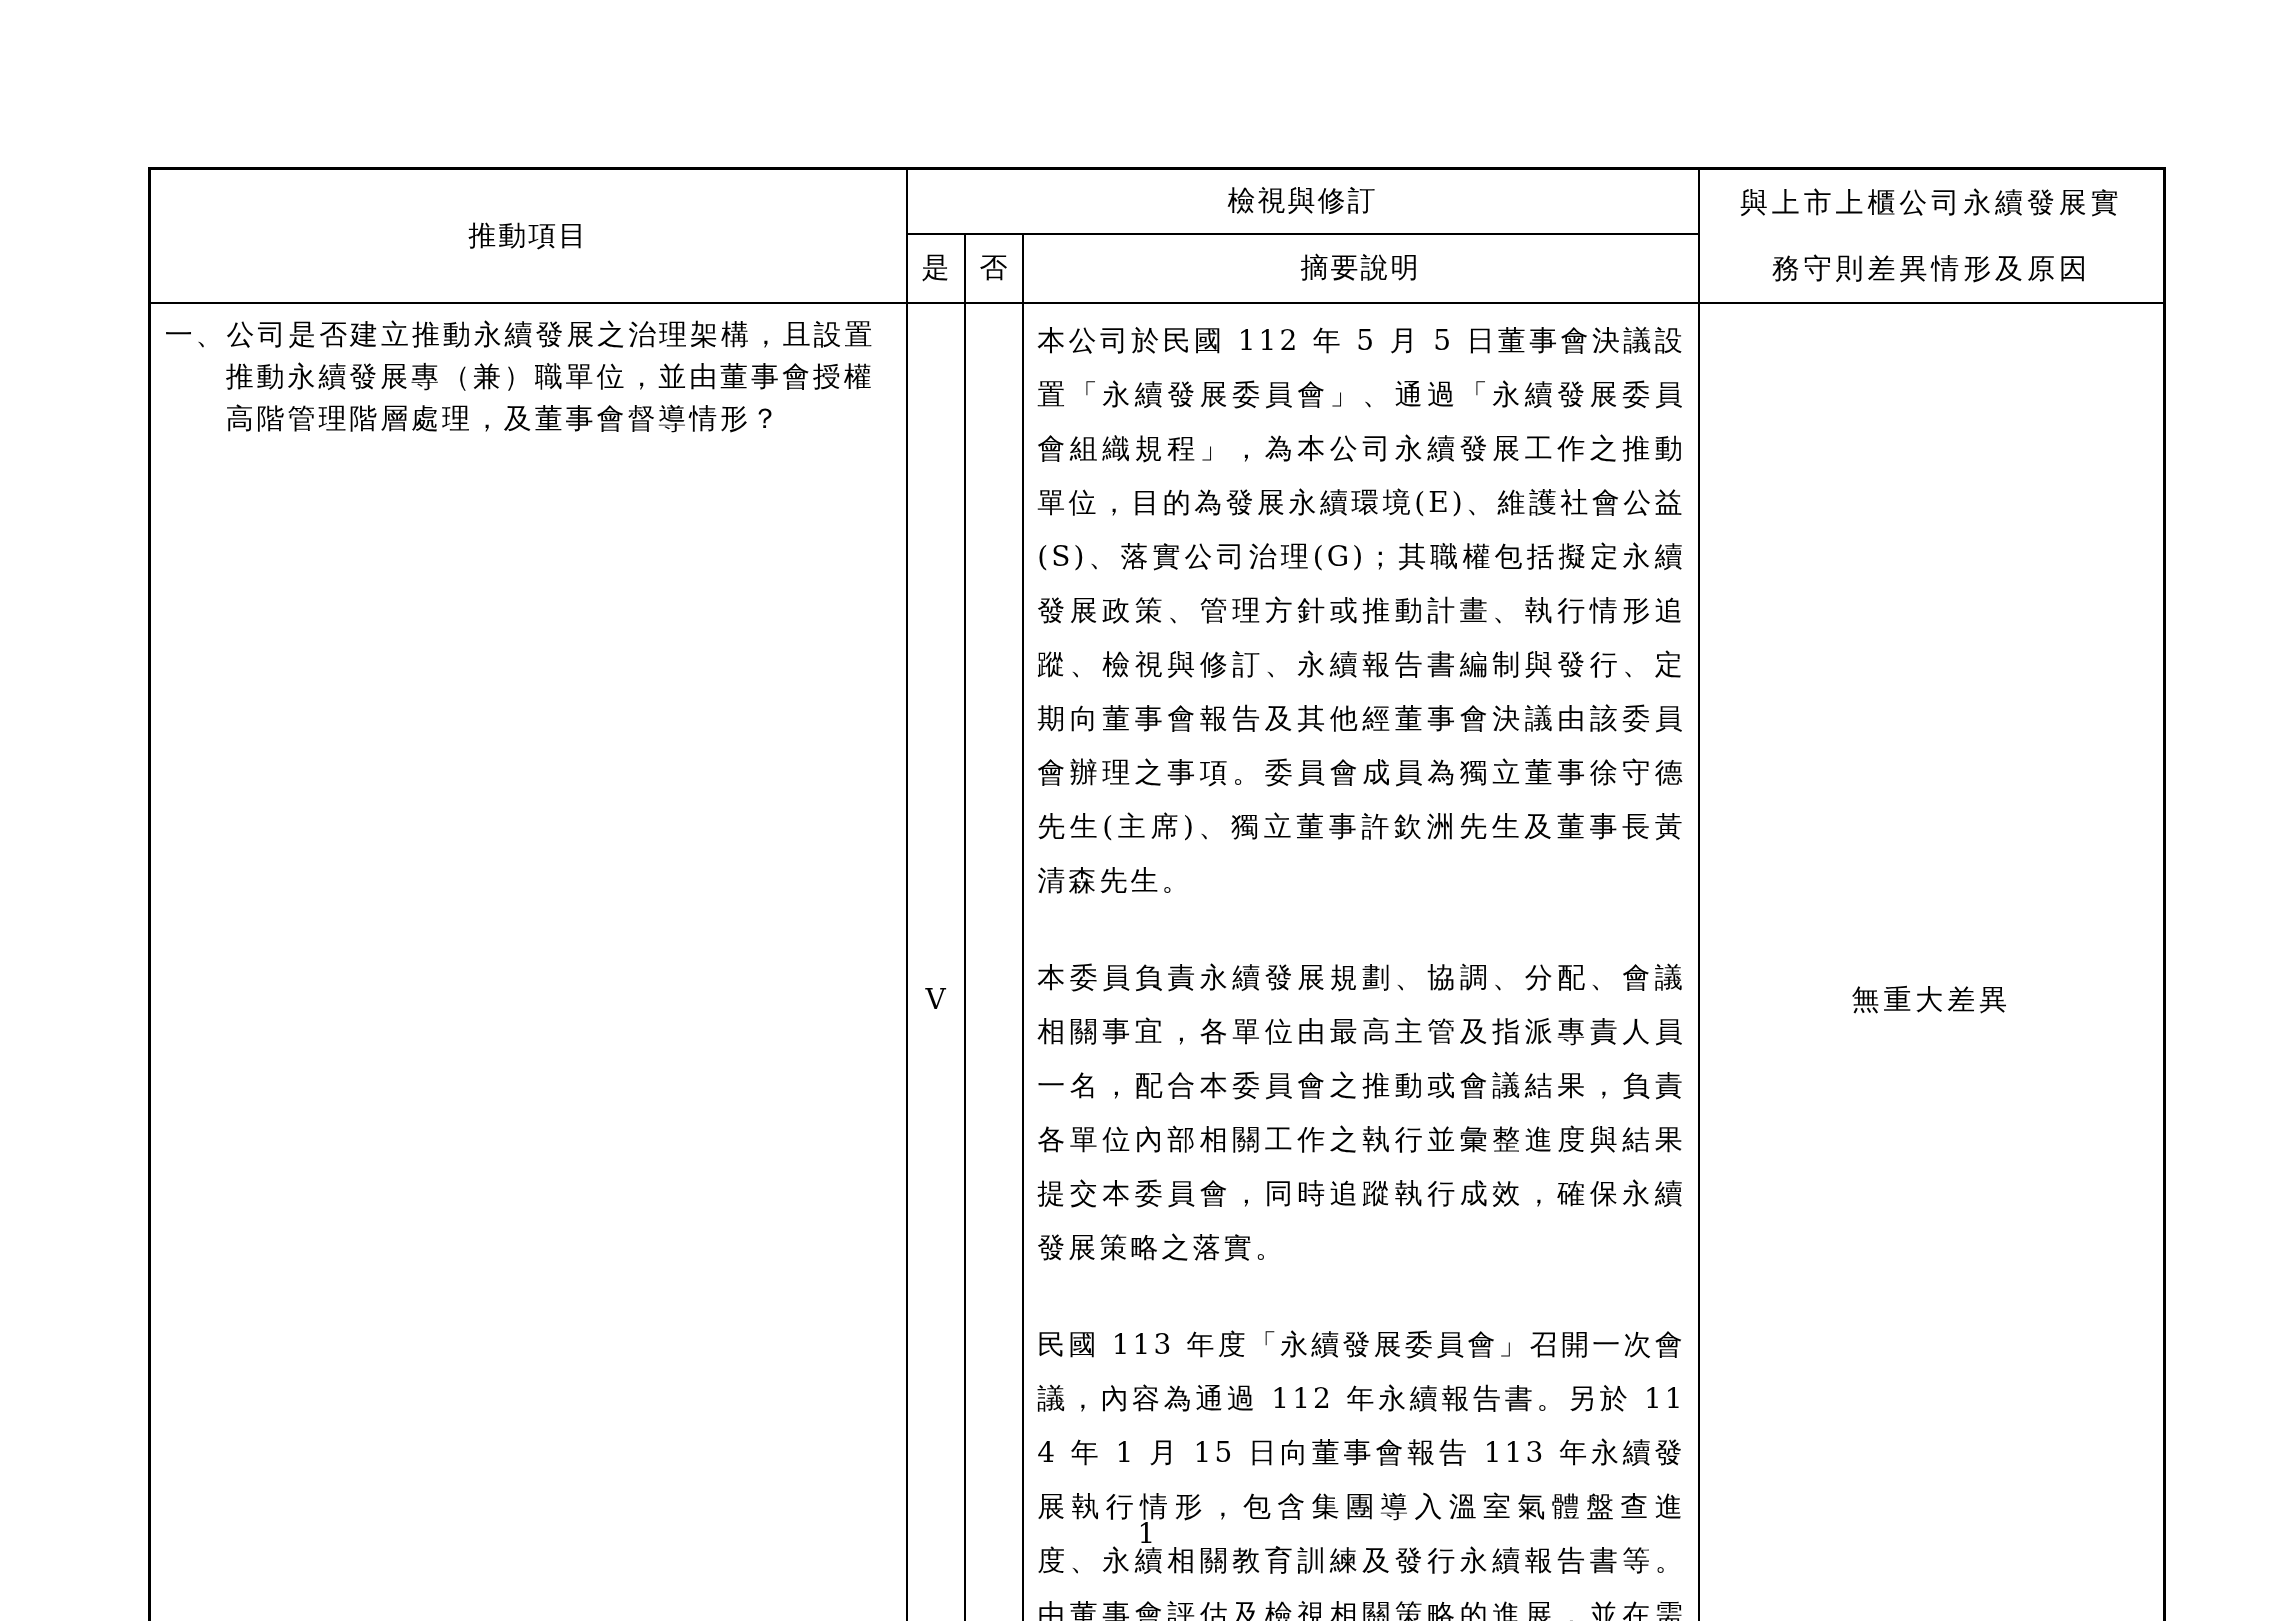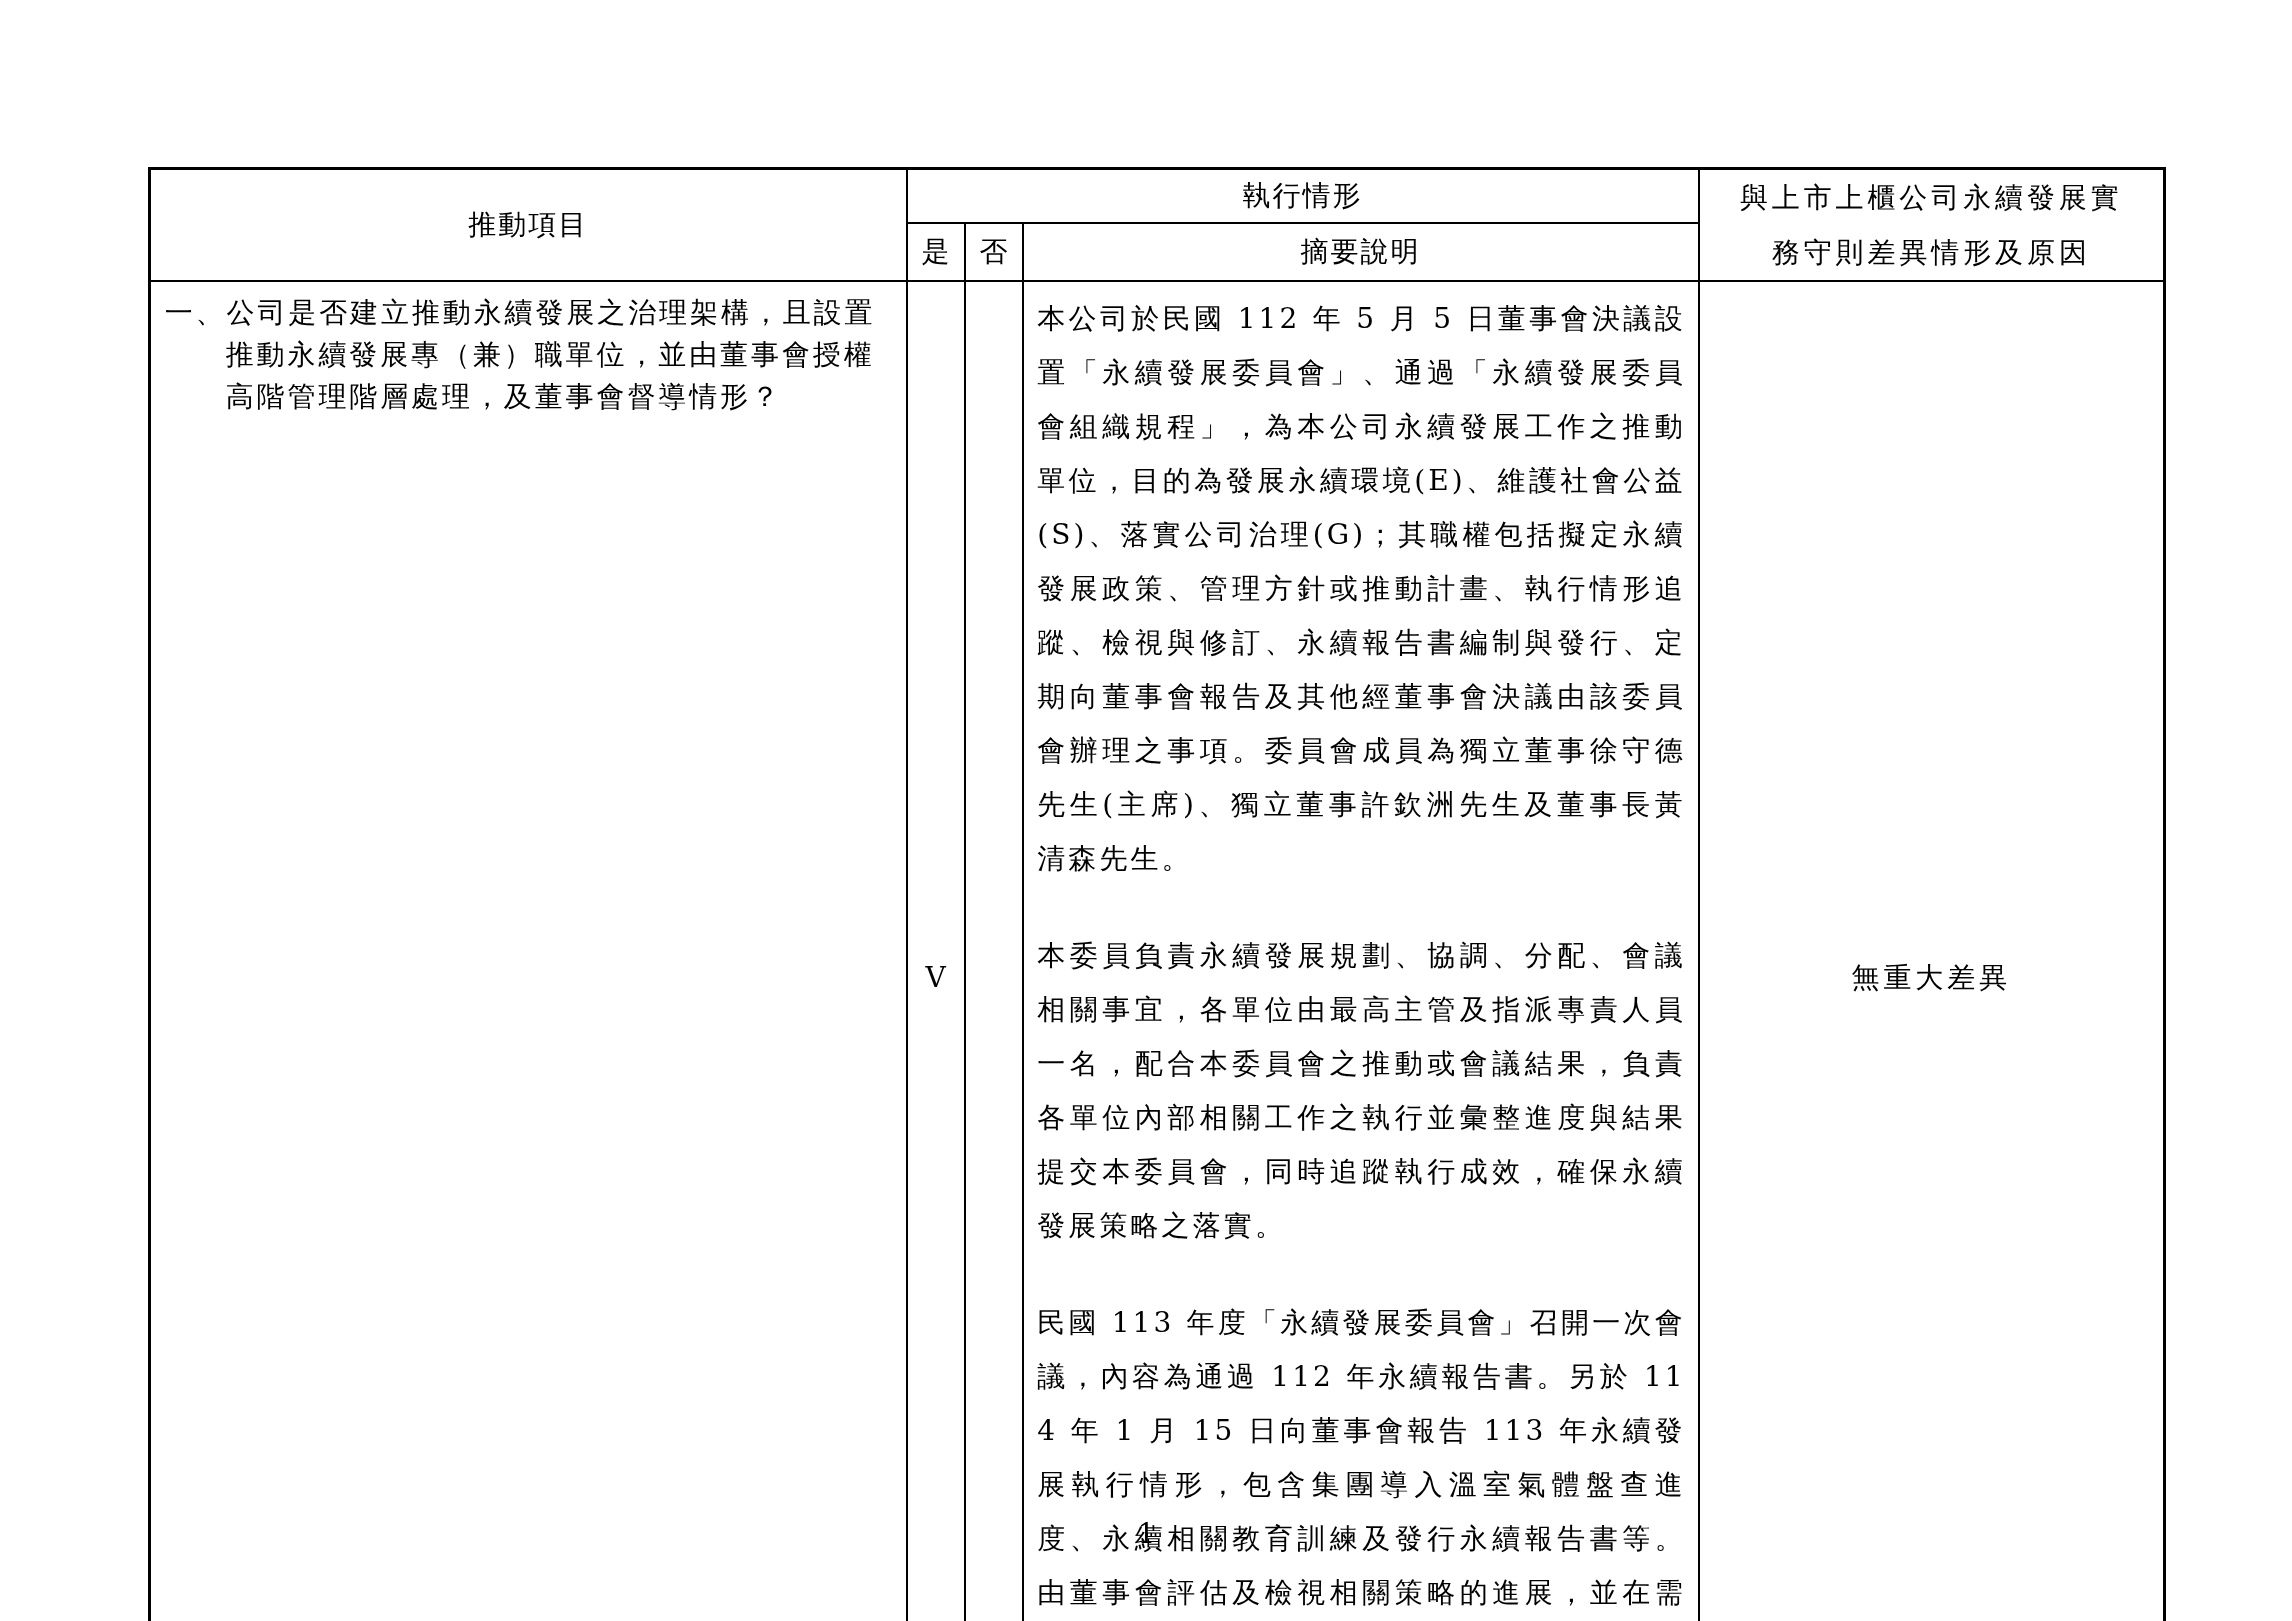--- a/index.html
+++ b/index.html
@@ -51,23 +51,23 @@
     <col style="width:58px">
     <col style="width:676px">
     <col style="width:466px">
   </colgroup>
   <tbody>
       <tr class="hdr1">
     <td rowspan="2">
       <span class="hdr-text">推動項目</span>
     </td>
     <td colspan="3">
-      <span class="hdr-text">執行情形</span>
+      <span class="hdr-text">檢視與修訂</span>
     </td>
-    <td rowspan="2" style="padding:0 27px; line-height:55px;font-family:Liberation Serif, serif;">
+    <td rowspan="2" style="padding:0 27px; line-height:66px;font-family:Liberation Serif, serif;">
       <span class="hdr-text" style="letter-spacing:3.9px;">與上市上櫃公司永續發展實務守則差異情形及原因</span>
     </td>
   </tr>
   <tr class="hdr2">
     <td>
       <span>是</span>
     </td>
     <td>
       <span>否</span>
     </td>

